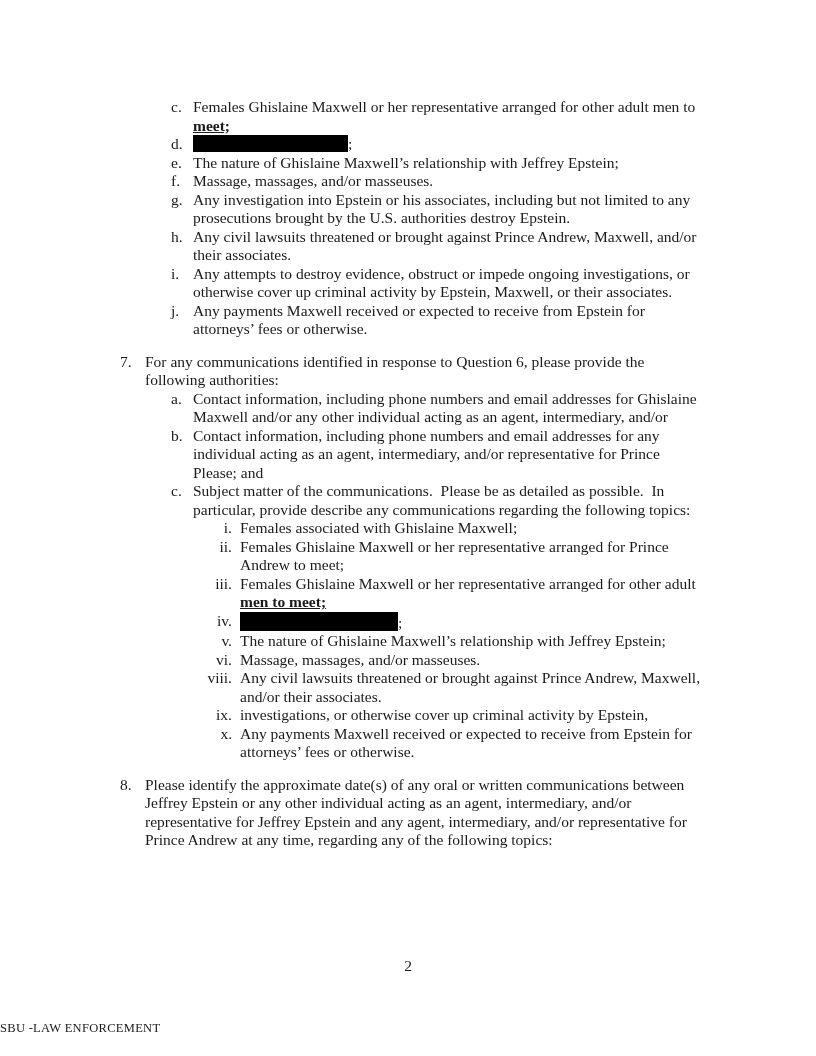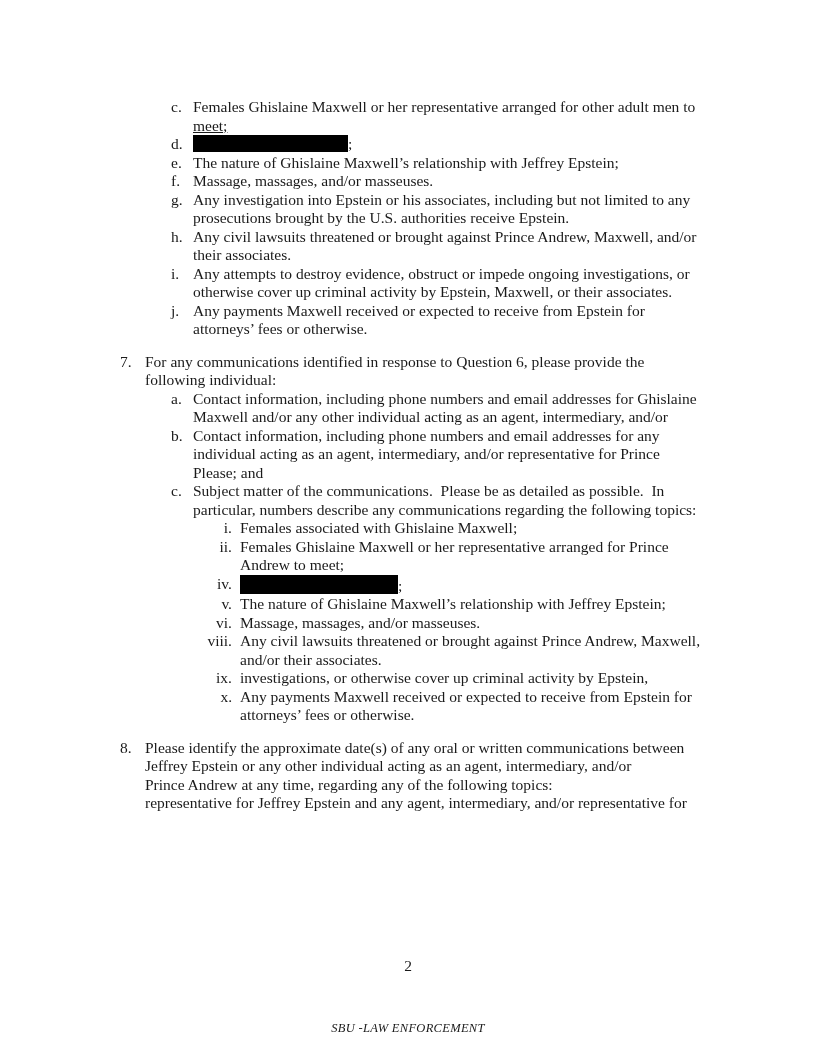--- a/index.html
+++ b/index.html
@@ -23,42 +23,41 @@
   }
   .item { position: relative; }
   .item.gap { margin-top: 14px; }
   .lvl1 { padding-left: 145px; }
   .lvl1 > .marker { position: absolute; left: 120px; top: 0; }
   .lvl2 { padding-left: 193px; }
   .lvl2 > .marker { position: absolute; left: 171px; top: 0; }
   .lvl3 { padding-left: 240px; }
   .lvl3 > .marker { position: absolute; left: 180px; width: 52px; text-align: right; top: 0; }
   .line { white-space: pre; }
-  .underline { text-decoration: underline; }
+  .underline { text-decoration: underline; font-weight: bold; }
   .redaction {
     display: inline-block;
     background: #000000;
     vertical-align: -3px;
   }
   .page-number {
     position: absolute;
     top: 957px;
     left: 0;
     width: 100%;
     text-align: center;
   }
   .doc-footer {
     position: absolute;
     top: 1019px;
     left: 0;
     width: 100%;
-    text-align: center;
+    text-align: left;
     font-size: 12.5px;
     letter-spacing: 0.3px;
-    font-style: italic;
   }
 </style>
 </head>
 <body>
 
 <div class="page">
   <div class="doc-body">
       <div class="item lvl2">
         <span class="marker">c.</span>
         <div class="line">Females Ghislaine Maxwell or her representative arranged for other adult men to</div>
@@ -72,66 +71,71 @@
         <span class="marker">e.</span>
         <div class="line">The nature of Ghislaine Maxwell’s relationship with Jeffrey Epstein;</div>
       </div>
       <div class="item lvl2">
         <span class="marker">f.</span>
         <div class="line">Massage, massages, and/or masseuses.</div>
       </div>
       <div class="item lvl2">
         <span class="marker">g.</span>
         <div class="line">Any investigation into Epstein or his associates, including but not limited to any</div>
-        <div class="line">prosecutions brought by the U.S. authorities receive Epstein.</div>
+        <div class="line">prosecutions brought by the U.S. authorities destroy Epstein.</div>
       </div>
       <div class="item lvl2">
         <span class="marker">h.</span>
         <div class="line">Any civil lawsuits threatened or brought against Prince Andrew, Maxwell, and/or</div>
         <div class="line">their associates.</div>
       </div>
       <div class="item lvl2">
         <span class="marker">i.</span>
         <div class="line">Any attempts to destroy evidence, obstruct or impede ongoing investigations, or</div>
         <div class="line">otherwise cover up criminal activity by Epstein, Maxwell, or their associates.</div>
       </div>
       <div class="item lvl2">
         <span class="marker">j.</span>
         <div class="line">Any payments Maxwell received or expected to receive from Epstein for</div>
         <div class="line">attorneys’ fees or otherwise.</div>
       </div>
       <div class="item lvl1 gap">
         <span class="marker">7.</span>
         <div class="line">For any communications identified in response to Question 6, please provide the</div>
-        <div class="line">following individual:</div>
+        <div class="line">following authorities:</div>
       </div>
       <div class="item lvl2">
         <span class="marker">a.</span>
         <div class="line">Contact information, including phone numbers and email addresses for Ghislaine</div>
         <div class="line">Maxwell and/or any other individual acting as an agent, intermediary, and/or</div>
       </div>
       <div class="item lvl2">
         <span class="marker">b.</span>
         <div class="line">Contact information, including phone numbers and email addresses for any</div>
         <div class="line">individual acting as an agent, intermediary, and/or representative for Prince</div>
         <div class="line">Please; and</div>
       </div>
       <div class="item lvl2">
         <span class="marker">c.</span>
         <div class="line">Subject matter of the communications.  Please be as detailed as possible.  In</div>
-        <div class="line">particular, numbers describe any communications regarding the following topics:</div>
+        <div class="line">particular, provide describe any communications regarding the following topics:</div>
       </div>
       <div class="item lvl3">
         <span class="marker">i.</span>
         <div class="line">Females associated with Ghislaine Maxwell;</div>
       </div>
       <div class="item lvl3">
         <span class="marker">ii.</span>
         <div class="line">Females Ghislaine Maxwell or her representative arranged for Prince</div>
         <div class="line">Andrew to meet;</div>
+      </div>
+      <div class="item lvl3">
+        <span class="marker">iii.</span>
+        <div class="line">Females Ghislaine Maxwell or her representative arranged for other adult</div>
+        <div class="line"><span class="underline">men to meet;</span></div>
       </div>
       <div class="item lvl3">
         <span class="marker">iv.</span>
         <div class="line"><span class="redaction" style="width: 158px; height: 19px;"></span>;</div>
       </div>
       <div class="item lvl3">
         <span class="marker">v.</span>
         <div class="line">The nature of Ghislaine Maxwell’s relationship with Jeffrey Epstein;</div>
       </div>
       <div class="item lvl3">
@@ -149,19 +153,19 @@
       </div>
       <div class="item lvl3">
         <span class="marker">x.</span>
         <div class="line">Any payments Maxwell received or expected to receive from Epstein for</div>
         <div class="line">attorneys’ fees or otherwise.</div>
       </div>
       <div class="item lvl1 gap">
         <span class="marker">8.</span>
         <div class="line">Please identify the approximate date(s) of any oral or written communications between</div>
         <div class="line">Jeffrey Epstein or any other individual acting as an agent, intermediary, and/or</div>
+        <div class="line">representative for Jeffrey Epstein and any agent, intermediary, and/or representative for</div>
         <div class="line">Prince Andrew at any time, regarding any of the following topics:</div>
-        <div class="line">representative for Jeffrey Epstein and any agent, intermediary, and/or representative for</div>
       </div>
     </div>
   <div class="page-number">2</div>
   <div class="doc-footer">SBU -LAW ENFORCEMENT</div>
 </div>
 
 </body></html>

